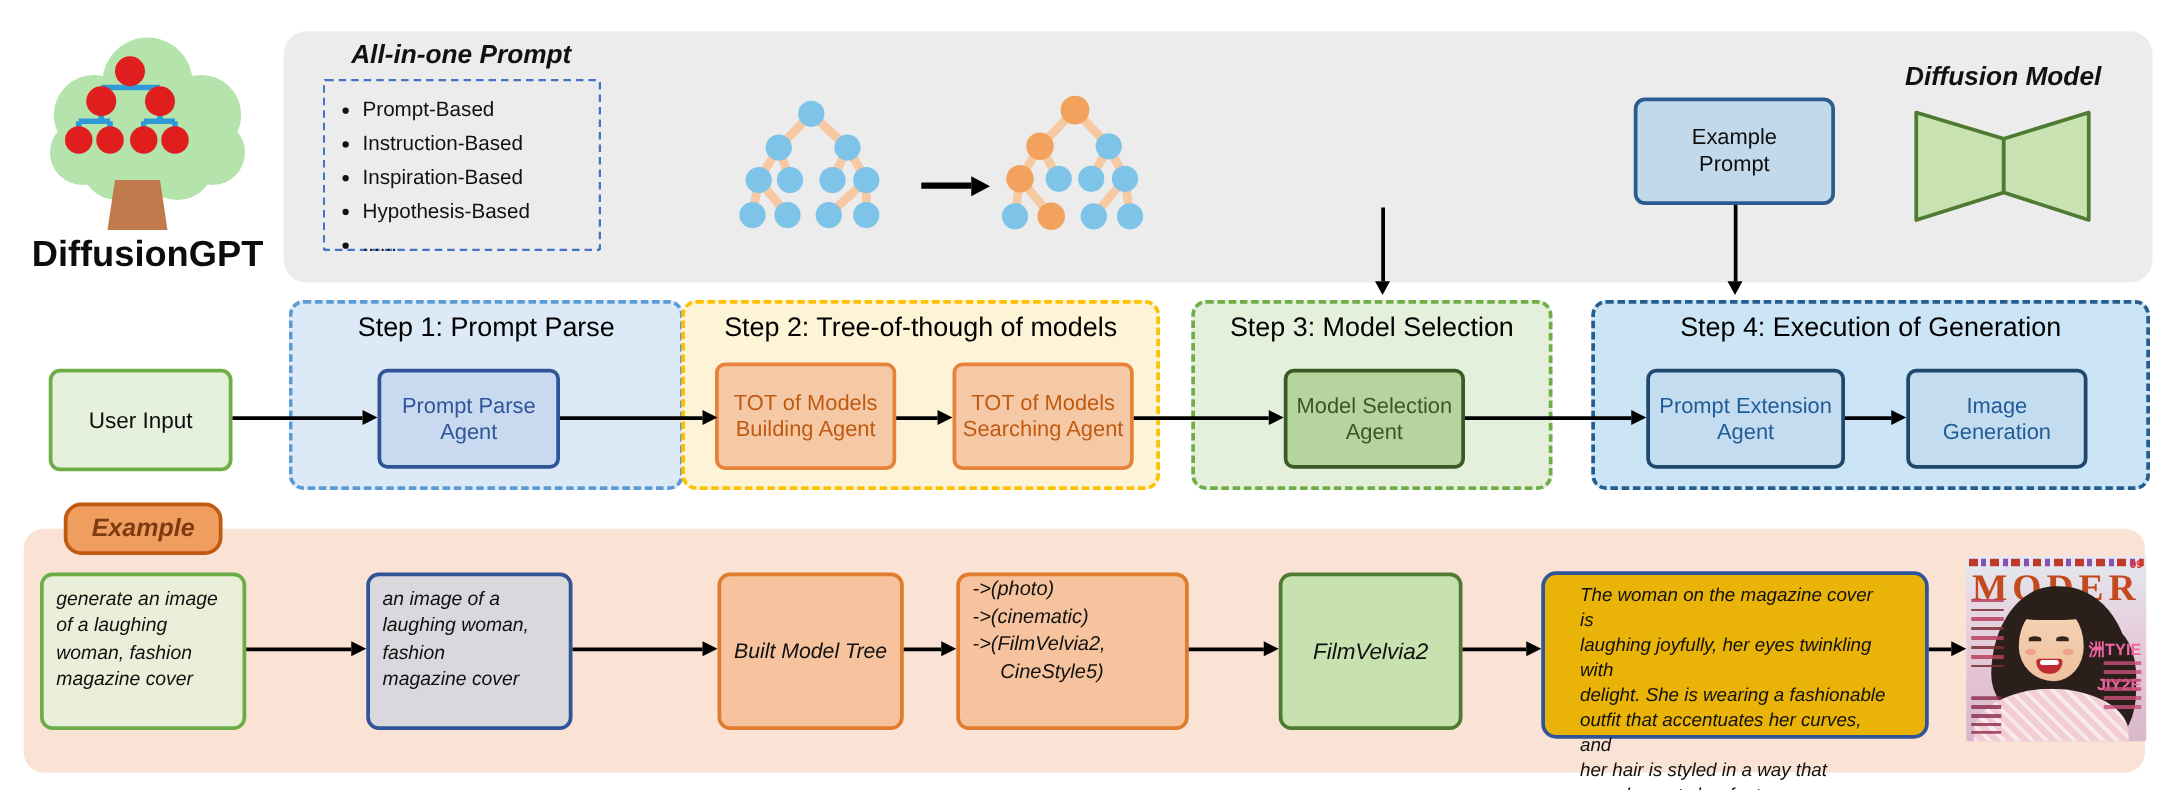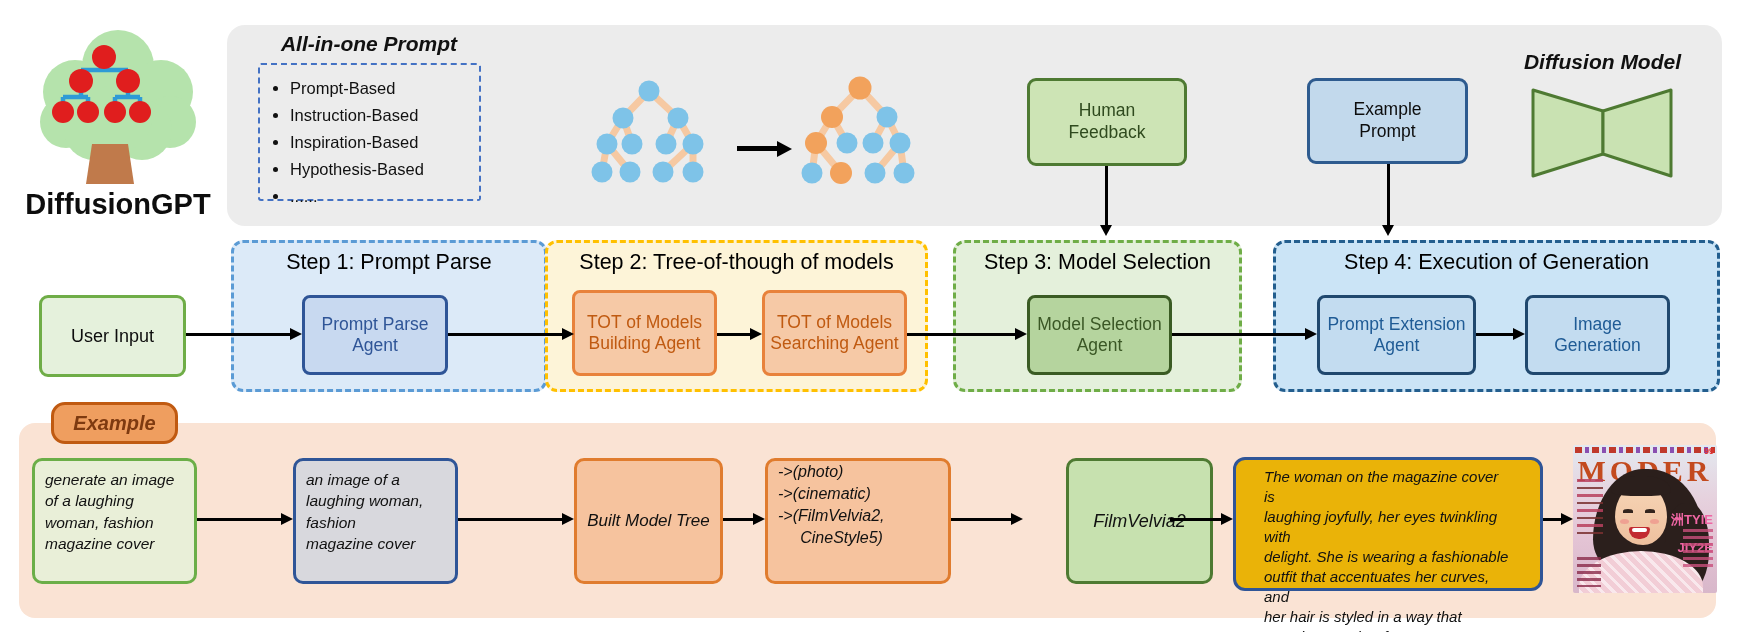--- a/index.html
+++ b/index.html
@@ -121,23 +121,20 @@
         <circle cx="106" cy="107" r="10.5"></circle>
     </g>
     <g fill="#F2A25C">
       <circle cx="62" cy="22" r="11.5"></circle>
         <circle cx="34" cy="51" r="11"></circle>
       <circle cx="18" cy="77" r="11"></circle>
         <circle cx="43" cy="107" r="11"></circle>
     </g>
   </svg>
 
-  <div class="node-box ctr prewrap" style="left:1027px;top:78px;width:160px;height:88px;background:#CDE4B5;border:3px solid #4E7A32;
-              font-size:17.5px;line-height:1.25;color:#2F4A1E;">Human
-Feedback</div>
   <div class="arr-v" style="left:1105px;top:166px;height:59px;"></div>
 
   <div class="node-box ctr prewrap" style="left:1307px;top:78px;width:161px;height:86px;background:#C2D9EC;border:3px solid #2E5B8F;
               font-size:17.5px;line-height:1.25;color:#0d0d0d;">Example
 Prompt</div>
   <div class="arr-v" style="left:1387px;top:164px;height:61px;"></div>
 
   <div class="abs" style="left:1505px;top:50px;width:195px;text-align:center;font-size:21px;font-weight:bold;font-style:italic;">Diffusion Model</div>
   <svg class="abs" style="left:1531px;top:88px;" width="142" height="90" viewBox="0 0 142 90">
     <polygon points="2,2 72,23 72,66 2,88" fill="#C9E2B2" stroke="#4E7A32" stroke-width="3" stroke-linejoin="round"></polygon>
@@ -198,21 +195,21 @@
 magazine cover</div>
 
   <div class="exbox ctr" style="left:574px;top:458px;width:149px;height:126px;background:#F6C39E;border:3px solid #E07C2E;font-size:17px;">Built Model Tree</div>
 
   <div class="exbox prewrap" style="left:765px;top:458px;width:186px;height:126px;background:#F6C39E;border:3px solid #E07C2E;
               font-size:16px;padding-top:0;">-&gt;(photo)
 -&gt;(cinematic)
 -&gt;(FilmVelvia2,
      CineStyle5)</div>
 
-  <div class="exbox ctr" style="left:1023px;top:458px;width:147px;height:126px;background:#C7E1AF;border:3.5px solid #4E7A32;font-size:18px;margin-left:43px;">FilmVelvia2</div>
+  <div class="exbox ctr" style="left:1023px;top:458px;width:147px;height:126px;background:#C7E1AF;border:3.5px solid #4E7A32;font-size:18px;">FilmVelvia2</div>
 
   <div class="exbox prewrap" style="left:1233px;top:457px;width:310px;height:134px;background:#eab308;border:3.5px solid #2F5597;
               border-radius:12px;font-size:15px;line-height:1.33;padding:7px 28px;">The woman on the magazine cover is
 laughing joyfully, her eyes twinkling with
 delight. She is wearing a fashionable
 outfit that accentuates her curves, and
 her hair is styled in a way that
 complements her features.</div>
 
   <div class="arr" style="left:197px;top:518px;width:84px;"></div>

